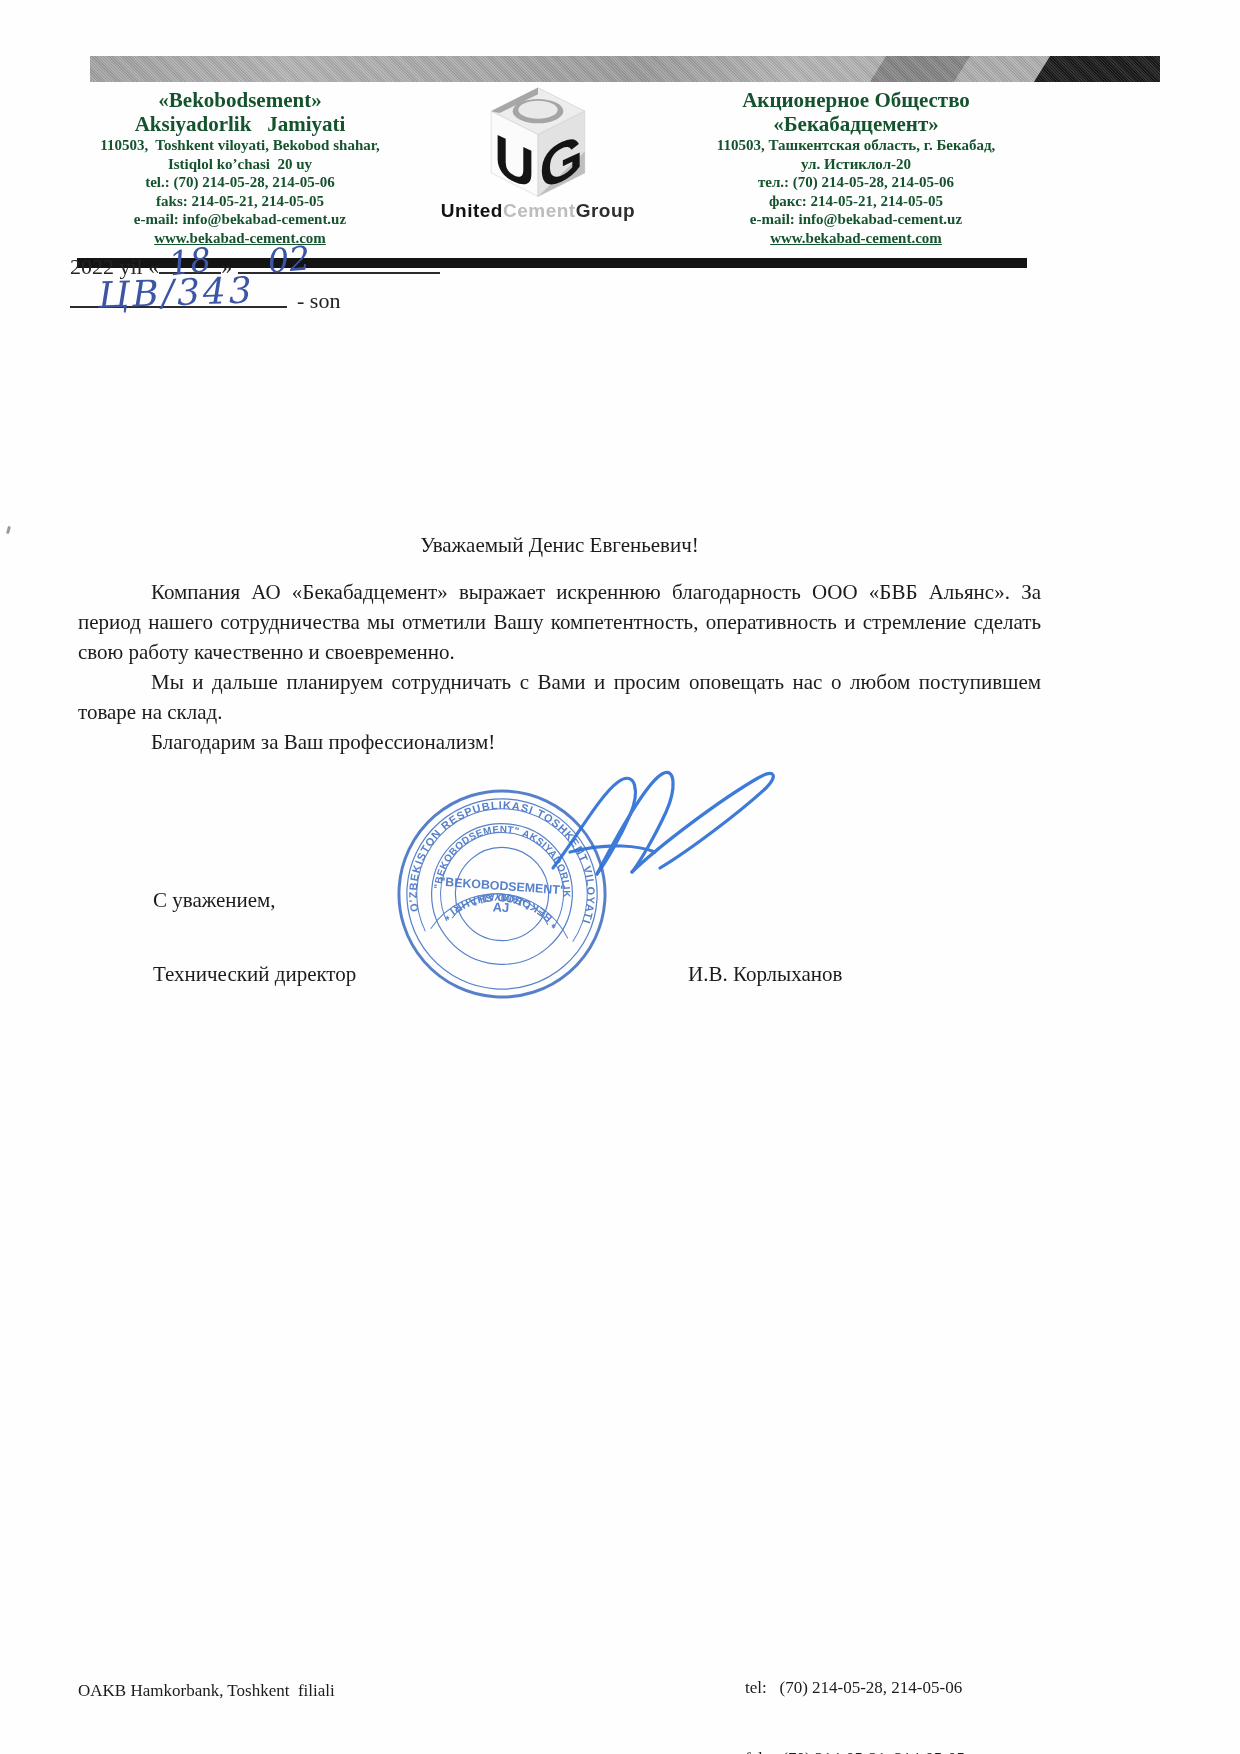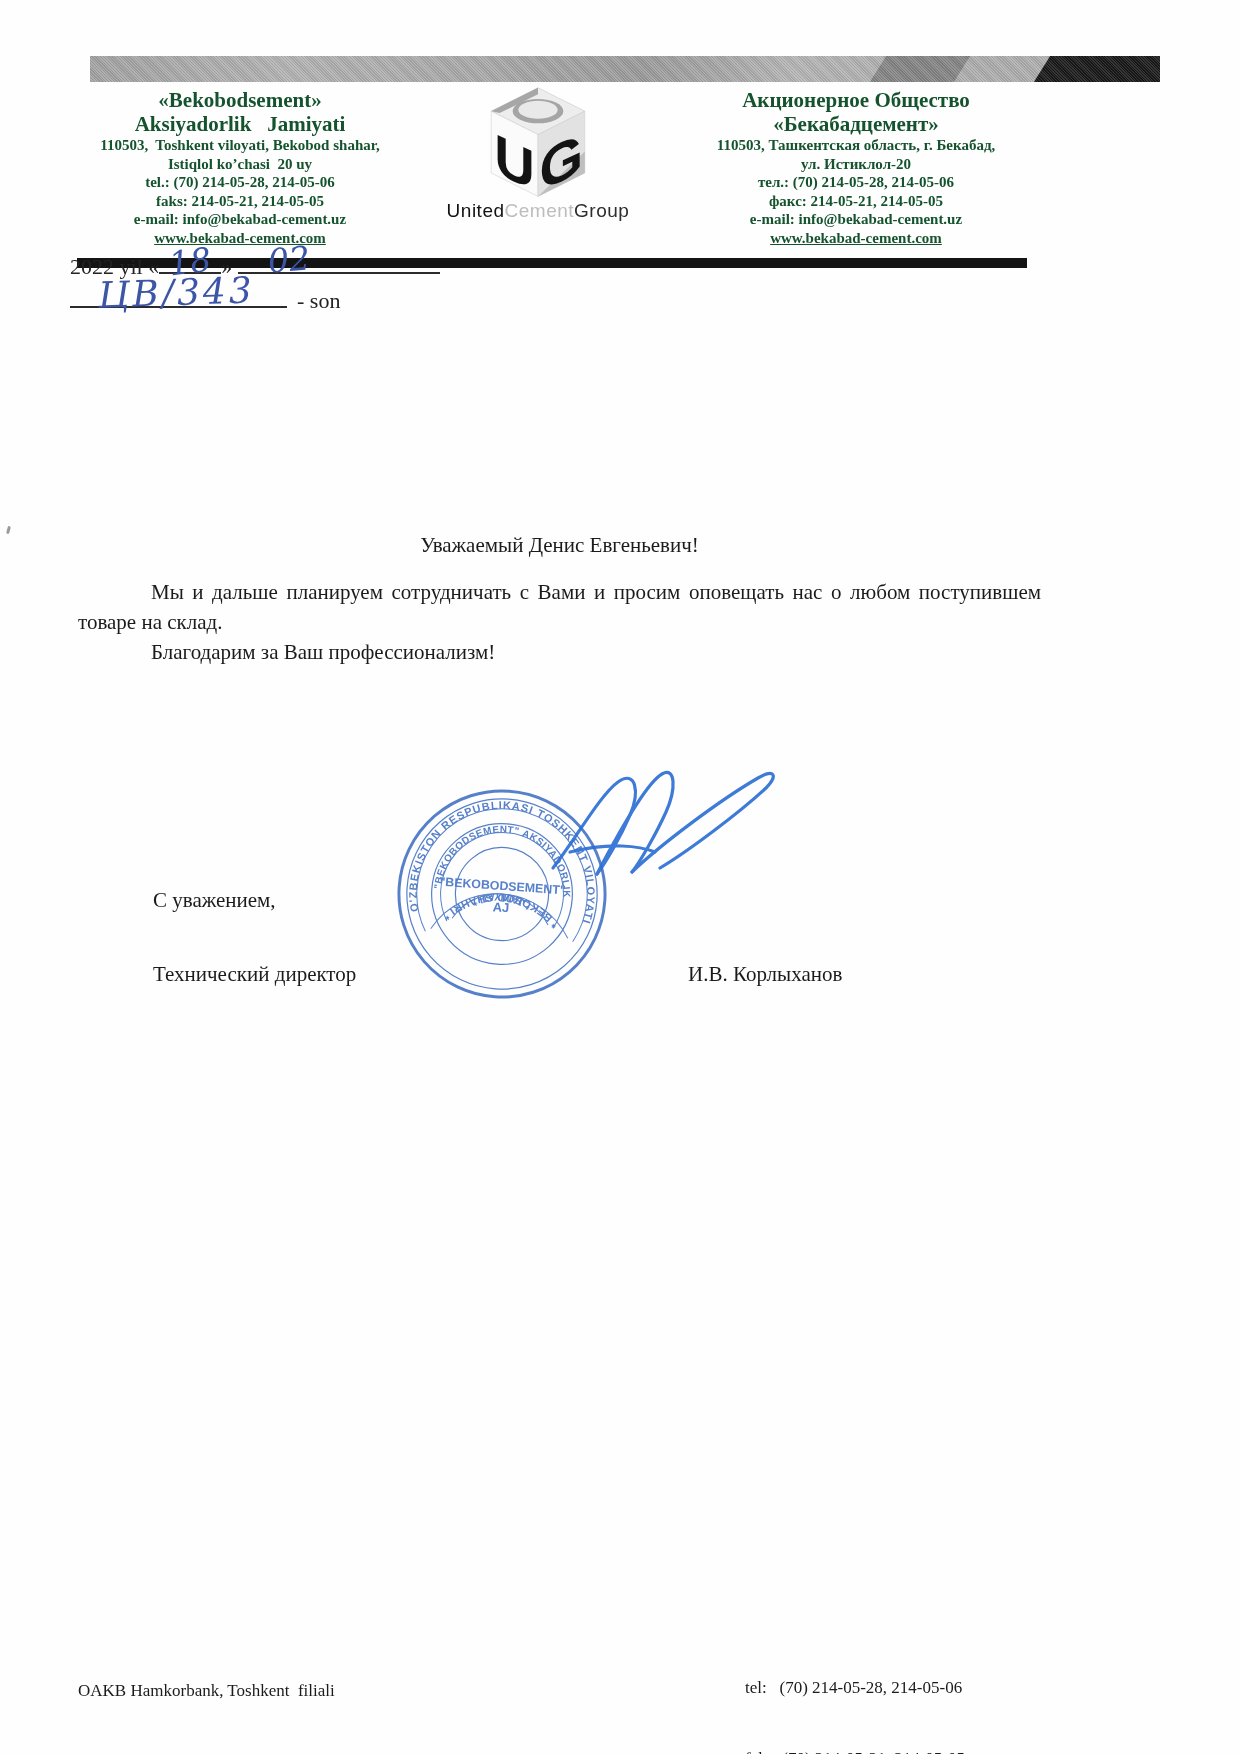--- a/index.html
+++ b/index.html
@@ -19,21 +19,21 @@
   .hcol{position:absolute;text-align:center;font-weight:bold;color:#14532d;}
   .hcol .hname{font-size:21px;line-height:24px;white-space:pre-wrap;}
   .hcol .hdet{font-size:15px;line-height:18.5px;white-space:pre-wrap;}
   .hcol .hsite{text-decoration:underline;}
   .hleft{left:70px;top:88px;width:340px;}
   .hright{left:682px;top:88px;width:348px;}
 
   
   .logo-wrap{position:absolute;left:468px;top:84px;width:140px;text-align:center;}
   .logo-caption{position:absolute;left:408px;top:200px;width:260px;text-align:center;
-    font-family:"Liberation Sans", sans-serif;font-size:19px;font-weight:normal;letter-spacing:.5px;}
+    font-family:"Liberation Sans", sans-serif;font-size:19px;font-weight:bold;letter-spacing:.5px;}
   .logo-caption .u{color:#121212;}
   .logo-caption .c{color:#bdbdbd;}
   .logo-caption .g{color:#2d2d2d;}
 
   
   .sepbar{position:absolute;left:77px;top:258px;width:950px;height:10px;background:#141414;}
 
   
   .refblock{position:absolute;left:70px;top:254px;font-size:22px;color:#222;}
   .refline{height:34px;}
@@ -124,20 +124,21 @@
       <span>2022 yil «</span><span class="blank b1"><span class="ink ink-day">18</span></span><span>»</span> <span class="blank b2"><span class="ink ink-month">02</span></span>
     </div>
     <div class="refline">
       <span class="blank b3"><span class="ink ink-num">ЦВ/343</span></span><span class="son">- son</span>
     </div>
   </div>
 
   <div class="salutation">Уважаемый Денис Евгеньевич!</div>
 
   <div class="body-text">
+    <p>Компания АО «Бекабадцемент» выражает искреннюю благодарность ООО «БВБ Альянс». За период нашего сотрудничества мы отметили Вашу компетентность, оперативность и стремление сделать свою работу качественно и своевременно.</p>
     <p>Мы и дальше планируем сотрудничать с Вами и просим оповещать нас о любом поступившем товаре на склад.</p>
     <p class="lastp">Благодарим за Ваш профессионализм!</p>
   </div>
 
   <div class="closing">С уважением,</div>
   <div class="signer-title">Технический директор</div>
   <div class="signer-name">И.В. Корлыханов</div>
 
   <svg class="stamp" viewBox="0 0 220 220">
     <g transform="rotate(4 110 110)" fill="none" stroke="#3f6fc3">

